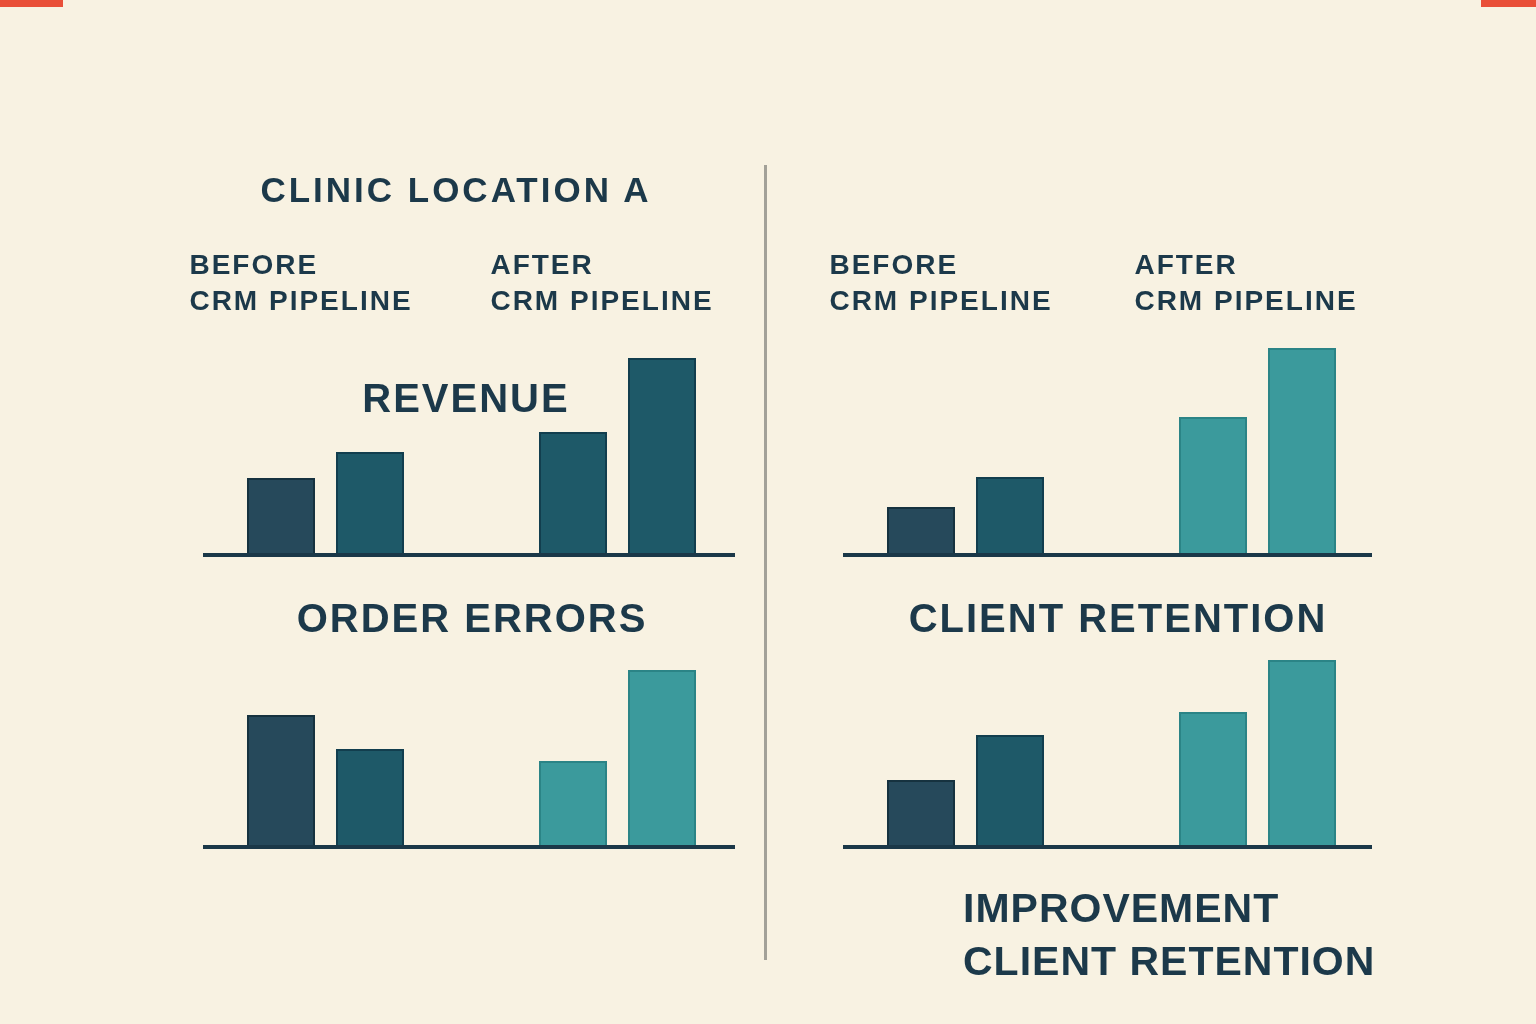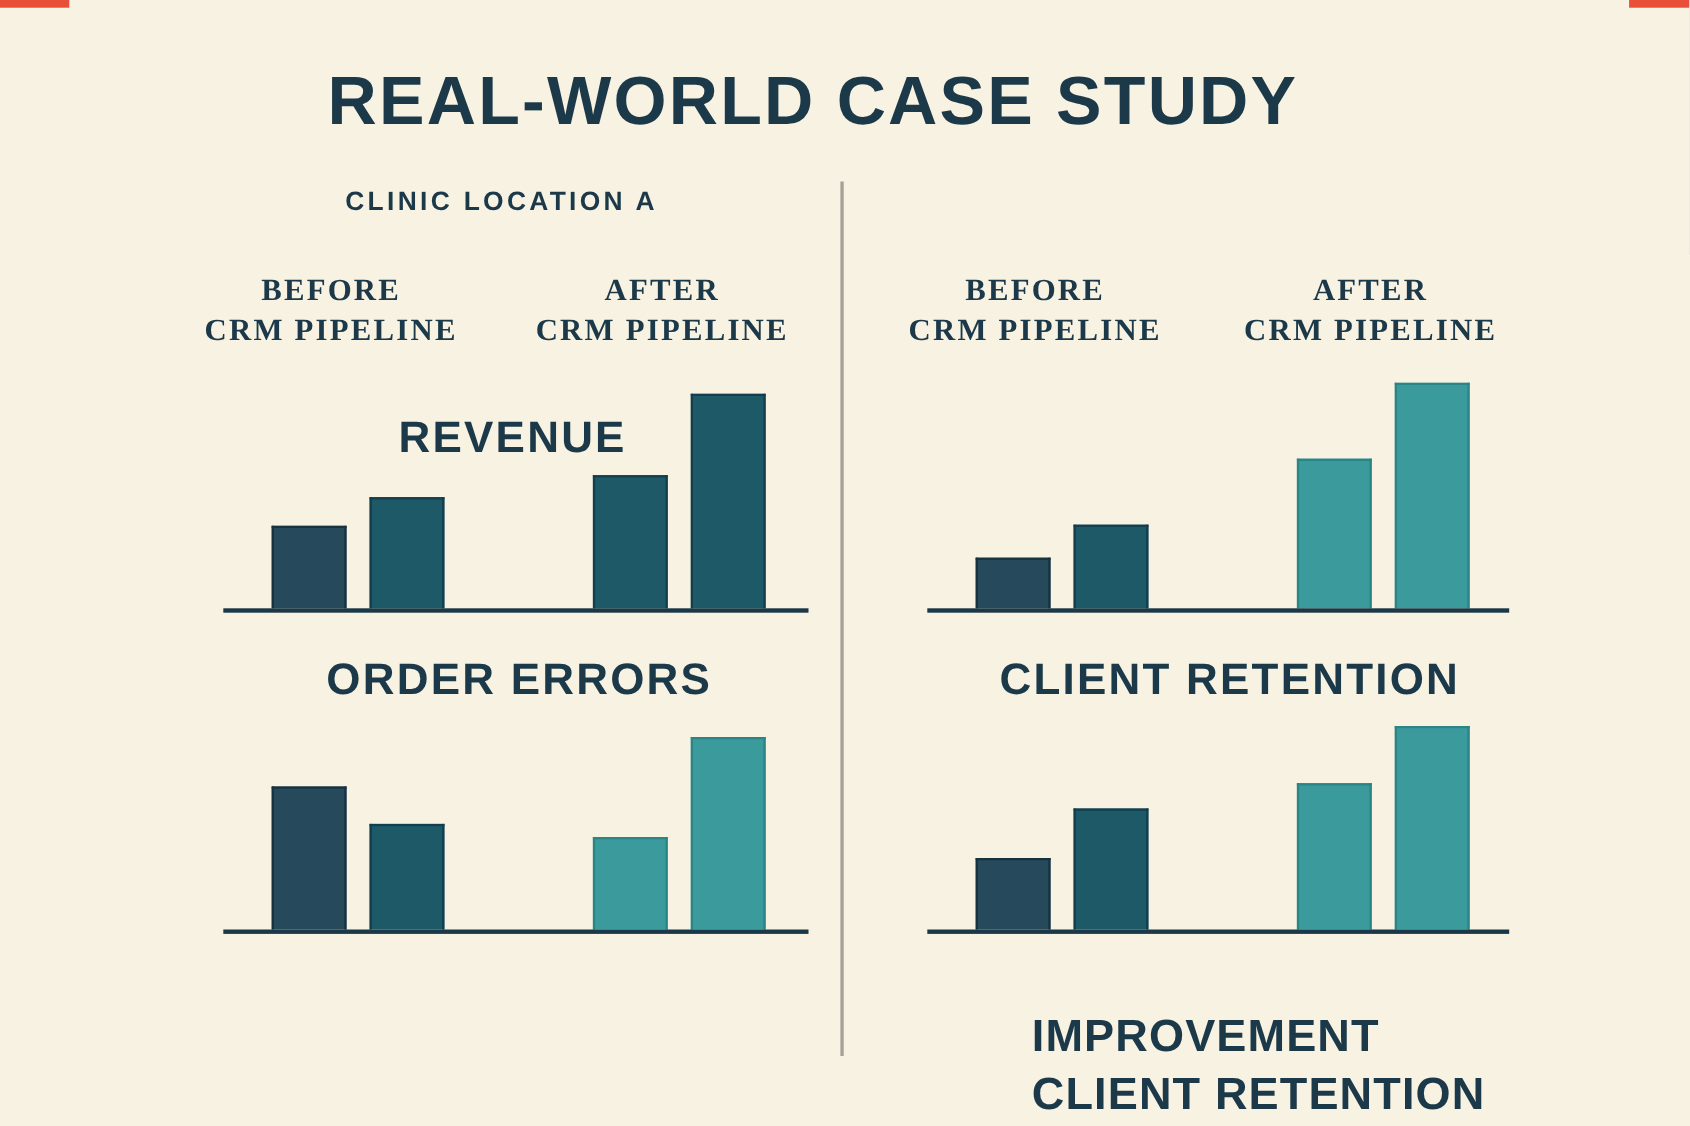--- a/index.html
+++ b/index.html
@@ -12,28 +12,28 @@
   }
   .accent{position:absolute;top:0;height:7px;background:var(--accent-red,#e94f38);}
   .accent.tl{left:0;width:63px;}
   .accent.tr{right:0;width:55px;}
   .title{
     position:absolute;top:62px;left:0;width:1478px;margin:0;
     text-align:center;font-size:62px;font-weight:700;letter-spacing:2px;line-height:1;
   }
   .divider{position:absolute;left:764px;top:165px;width:3px;height:795px;background:var(--divider,#a3a198);}
   .hdr{
-    position:absolute;top:172px;font-size:24px;letter-spacing:3px;
+    position:absolute;top:172px;font-size:35px;letter-spacing:3px;
     transform:translateX(-50%);white-space:nowrap;text-align:center;line-height:1;
   }
   .hdr.loc-a{left:456px;}
   .hdr.loc-b{left:1100px;}
   .col{
     position:absolute;top:247px;font-size:28px;letter-spacing:2px;line-height:1.3;
-    transform:translateX(-50%);white-space:pre-line;text-align:center;font-family:Liberation Serif, serif;
+    transform:translateX(-50%);white-space:pre-line;
   }
   .col.before-a{left:301px;}
   .col.after-a{left:602px;}
   .col.before-b{left:941px;}
   .col.after-b{left:1246px;}
   .chart-label{
     position:absolute;font-size:40px;letter-spacing:2px;line-height:1;
     transform:translateX(-50%);white-space:nowrap;
   }
   .chart-label.revenue{left:466px;top:378px;}
@@ -55,31 +55,30 @@
     width:68px;flex:0 0 68px;box-sizing:border-box;
     border:2px solid;border-bottom:none;
   }
   .bar + .bar{margin-left:21px;}
   .bar.pair2{margin-left:135px;}
   .caption{
     position:absolute;top:882px;font-size:41px;letter-spacing:1px;line-height:1.3;
     white-space:pre-line;
   }
   .caption.cap-a{left:262px;}
-  .caption.cap-b{left:938px;margin-top:33px;}
+  .caption.cap-b{left:963px;}
 </style>
 </head>
 <body>
 
 <div class="canvas">
 
   <div class="accent tl"></div>
   <div class="accent tr"></div>
 
-  <h1 class="title">REAL-WORLD CASE STUDY</h1>
 
   <div class="divider"></div>
 
   <div class="hdr loc-a">CLINIC LOCATION A</div>
 
   <div class="col before-a">BEFORE
 CRM PIPELINE</div>
   <div class="col after-a">AFTER
 CRM PIPELINE</div>
   <div class="col before-b">BEFORE

